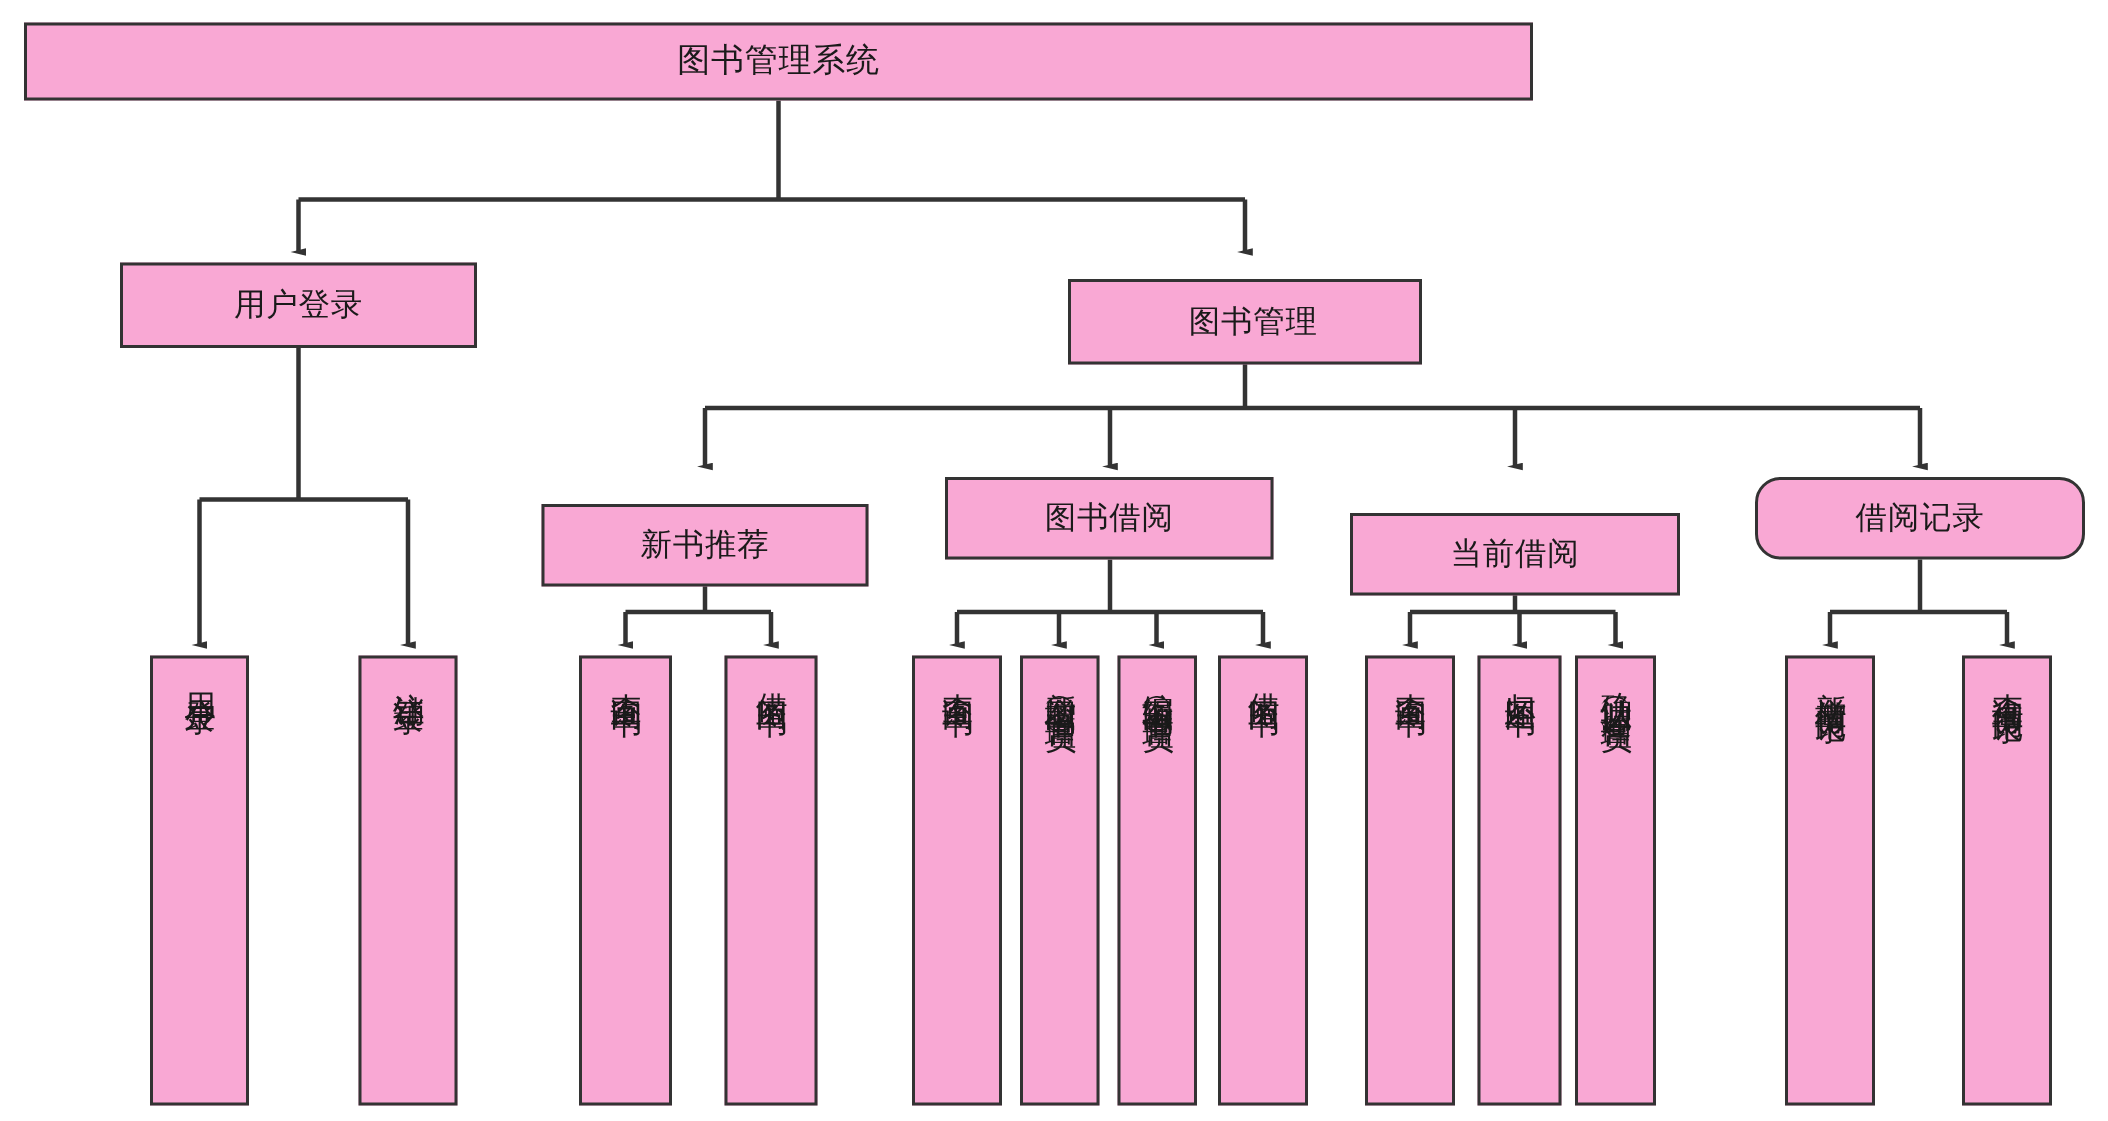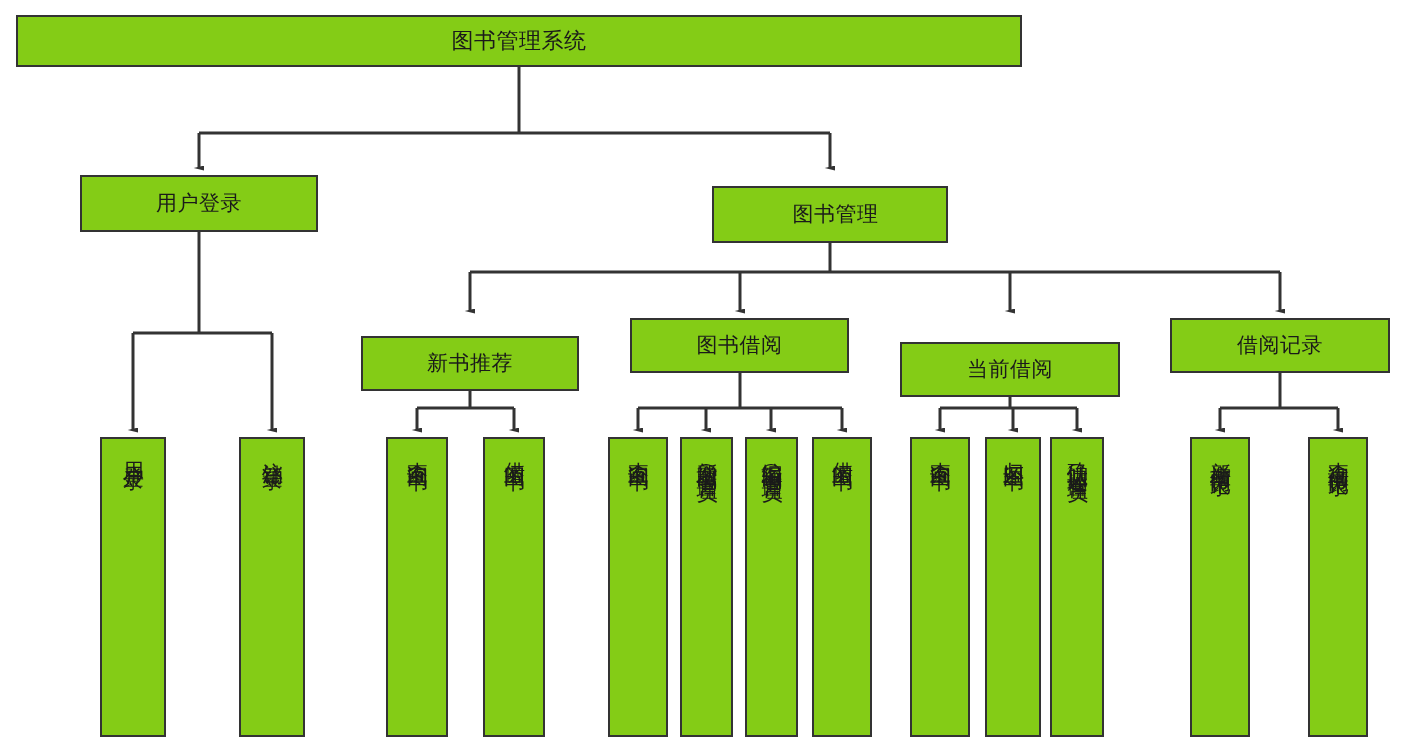--- a/index.html
+++ b/index.html
@@ -23,21 +23,21 @@
     position: absolute;
     top: 0;
     left: 0;
     width: 1405px;
     height: 747px;
   }
   .node {
     position: absolute;
     box-sizing: border-box;
     border: 2.5px solid #333333;
-    background: #84cc16;
+    background: #f9a8d4;
     display: flex;
     align-items: center;
     justify-content: center;
     color: #1a1a1a;
   }
   .node-label {
     display: block;
     text-align: center;
     line-height: 1.18;
     letter-spacing: 0.5px;
@@ -140,21 +140,21 @@
 
   <div class="node horizontal" style="left: 361px; top: 318px; width: 218px; height: 55px; margin-top: 18px;">
     <span class="node-label">新书推荐</span>
   </div>
   <div class="node horizontal" style="left: 630px; top: 318px; width: 219px; height: 55px;">
     <span class="node-label">图书借阅</span>
   </div>
   <div class="node horizontal" style="left: 900px; top: 318px; width: 220px; height: 55px; margin-top: 24px;">
     <span class="node-label">当前借阅</span>
   </div>
-  <div class="node horizontal" style="left: 1170px; top: 318px; width: 220px; height: 55px;">
+  <div class="node horizontal" style="left: 1170px; top: 318px; width: 220px; height: 55px; border-radius: 17px;">
     <span class="node-label">借阅记录</span>
   </div>
 
   <div class="node vertical" style="left: 100px; top: 437px; width: 66px; height: 300px;">
     <span class="node-label">用户登录</span>
   </div>
   <div class="node vertical" style="left: 239px; top: 437px; width: 66px; height: 300px;">
     <span class="node-label">注销登录</span>
   </div>
   <div class="node vertical" style="left: 386px; top: 437px; width: 62px; height: 300px;">

